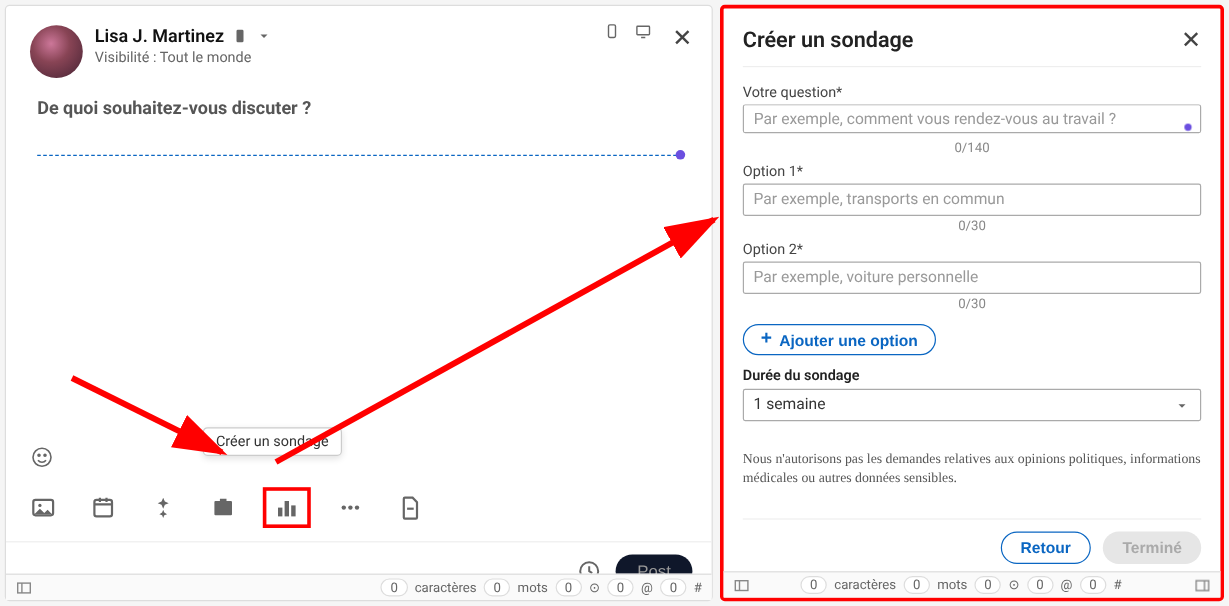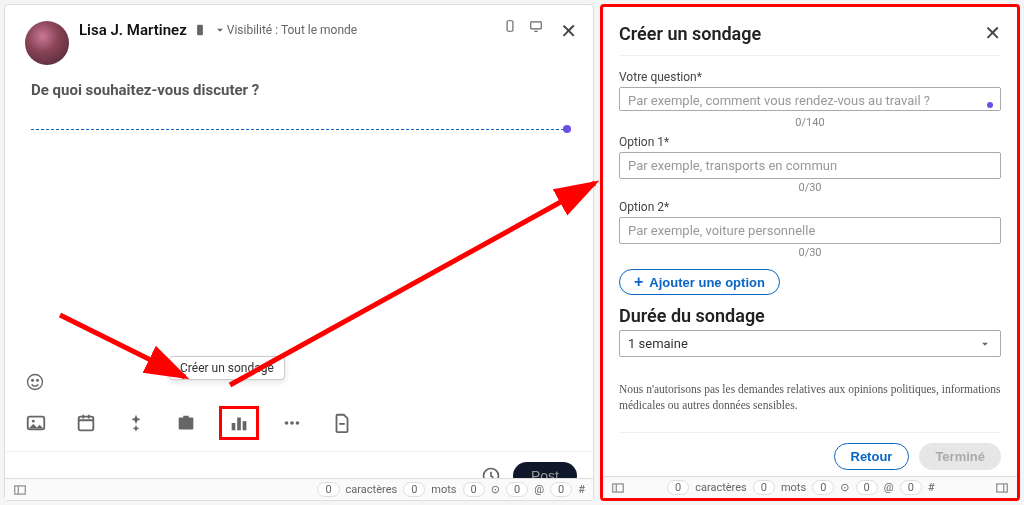--- a/index.html
+++ b/index.html
@@ -43,21 +43,21 @@
   .avatar {
     width: 44px;
     height: 44px;
     border-radius: 50%;
     background: radial-gradient(circle at 40% 35%, #c79 0%, #845 40%, #423 100%);
     flex-shrink: 0;
   }
   .user-meta {
     margin-left: 10px;
     display: flex;
-    flex-direction: row;
+    flex-direction: column;
     justify-content: flex-end;
   }
   .user-name-row {
     display: flex;
     align-items: center;
     gap: 6px;
     font-size: 15px;
     font-weight: 600;
     color: #111;
   }
@@ -233,21 +233,21 @@
     color: #0a66c2;
     background: #fff;
     border-radius: 16px;
     padding: 3px 14px;
     font-size: 13px;
     font-weight: 600;
     margin-top: 10px;
     cursor: pointer;
     align-self: flex-start;
   }
-  .duration-label { font-size: 18px; font-weight: 600; color: #222; margin-top: 10px; margin-bottom: 4px; }
+  .duration-label { font-size: 12px; font-weight: 600; color: #222; margin-top: 10px; margin-bottom: 4px; }
   .select-box {
     display: flex;
     justify-content: space-between;
     align-items: center;
     cursor: pointer;
   }
   .disclaimer { font-size: 11.5px; color: #555; margin-top: 24px; line-height: 1.4; font-family: Liberation Serif, serif; }
   .poll-footer {
     border-top: 1px solid #eee;
     margin-top: auto;

